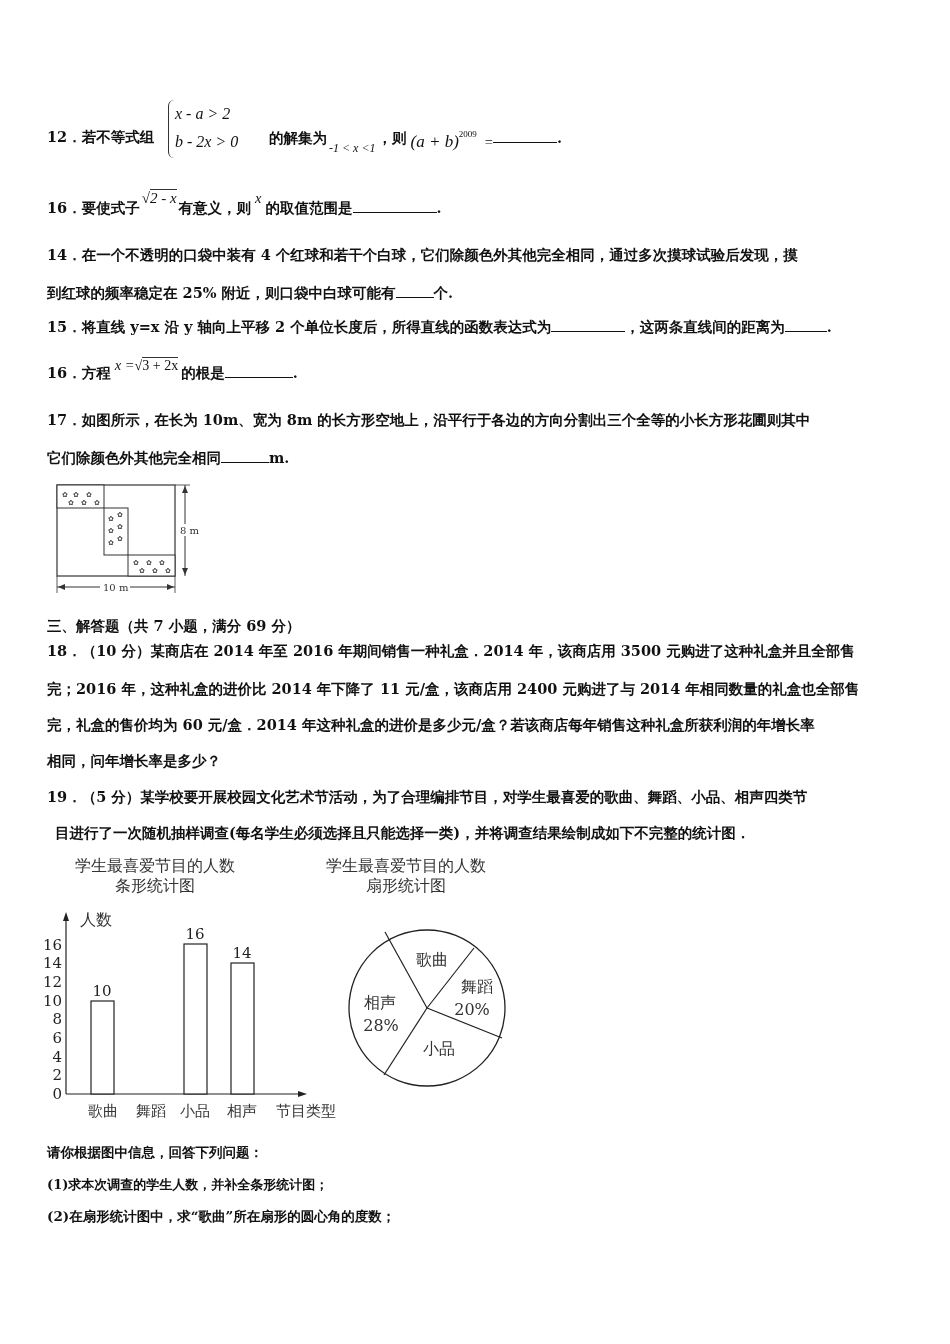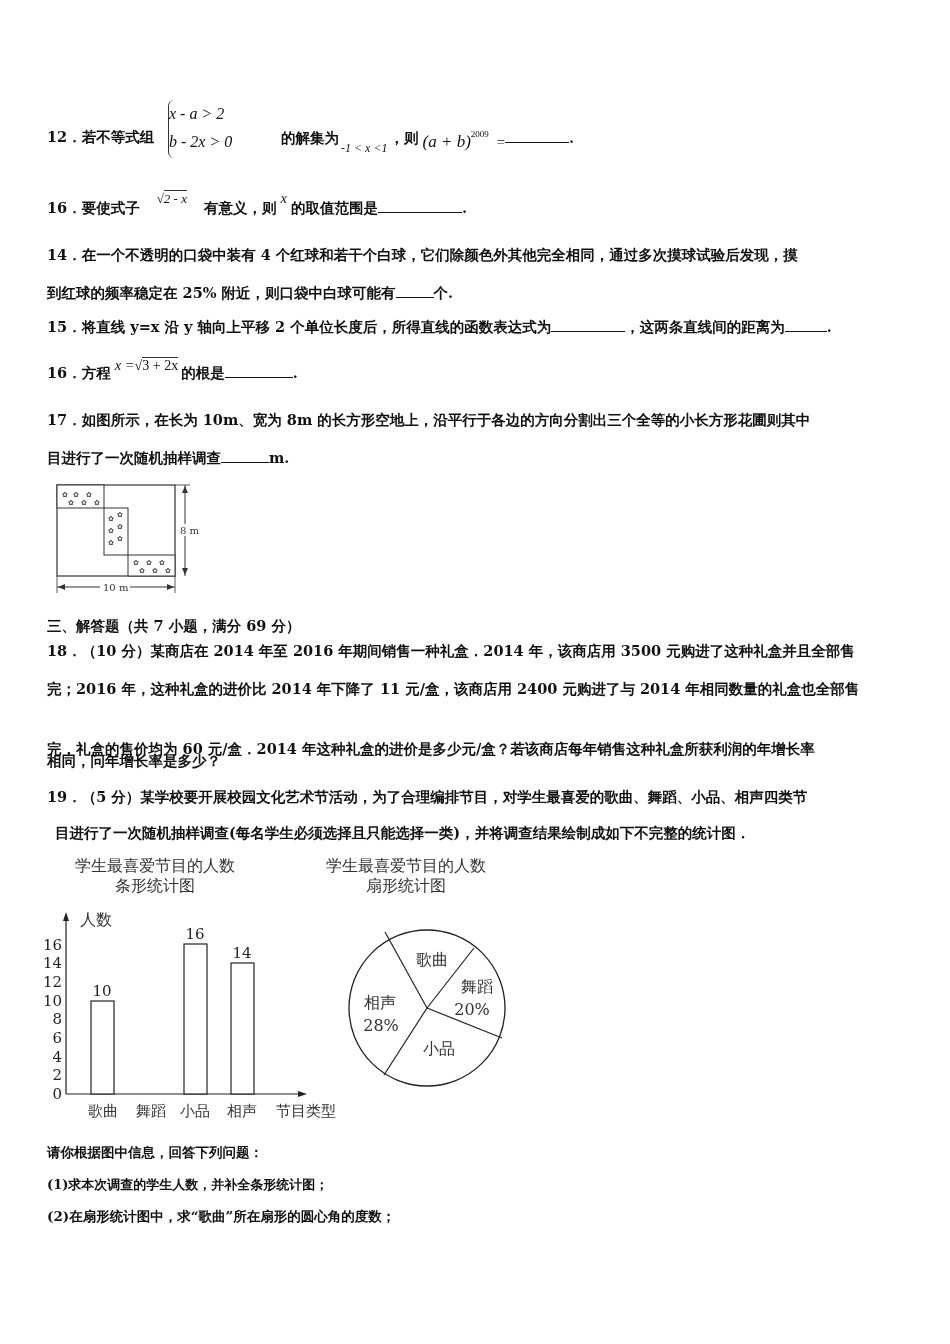--- a/index.html
+++ b/index.html
@@ -2,58 +2,58 @@
 <html><head>
 <meta charset="utf-8">
 <style>
   html, body { margin:0; padding:0; background:#fff; }
   body { width:950px; height:1344px; position:relative; overflow:hidden;
          font-family: "DejaVu Serif", "Liberation Serif", serif; color:#111; }
   .line { position:absolute; left:47px; font-size:14.5px; font-weight:bold; white-space:nowrap; }
   .math { font-family: "Liberation Serif", "DejaVu Serif", serif; font-weight:normal; font-style:italic; }
   .up { font-family:"Liberation Serif", serif; font-weight:normal; }
   .blank { display:inline-block; border-bottom:1.5px solid #111; height:12px; vertical-align:baseline; }
-  .sys { position:absolute; left:168px; top:100px; height:58px; border-left:1.5px solid #333; border-radius:6px 0 0 6px; padding-left:0; font-family:"Liberation Serif", serif; font-size:16px; font-style:italic; font-weight:normal; line-height:28px; }
+  .sys { position:absolute; left:168px; top:100px; height:58px; border-left:1.5px solid #333; border-radius:6px 0 0 6px; padding-left:6px; font-family:"Liberation Serif", serif; font-size:16px; font-style:italic; font-weight:normal; line-height:28px; }
   .abs { position:absolute; }
   svg text { font-family: "DejaVu Serif", "Liberation Serif", serif; }
 </style>
 </head>
 <body>
 
 <div class="line" style="top:128px;">
   <span>12．</span><span>若不等式组</span>
 </div>
 <div class="sys">
   <div>x - a &gt; 2</div>
   <div>b - 2x &gt; 0</div>
 </div>
-<div class="line" style="left:265px; top:128px;padding-left:16px;">
+<div class="line" style="left:253px; top:128px;padding-left:16px;">
   <span>的解集为</span><span class="math" style="font-size:12px; position:relative; top:9px; margin:0 2px;">-1 &lt; x &lt;1</span><span>，则</span><span class="math" style="font-size:17px; margin-left:4px; position:relative; top:4px;">(a + b)</span><sup class="up" style="font-size:9px;">2009</sup><span class="up" style="margin-left:8px; position:relative; top:4px;">=</span><span class="blank" style="width:64px;"></span><span>.</span>
 </div>
 
 <div class="line" style="top:199px;">
-  <span>16．</span><span>要使式子</span><span class="up" style="position:relative; top:-10px; margin:0 17px; font-size:13px;">√<span style="border-top:1px solid #333; font-style:italic;">2 - x</span></span><span>有意义，则</span><span class="math" style="position:relative; top:-10px; margin:0 4px;">x</span><span>的取值范围是</span><span class="blank" style="width:84px;"></span><span>.</span>
+  <span>16．</span><span>要使式子</span><span class="up" style="position:relative; top:-10px; margin:0 2px; font-size:15px;">√<span style="border-top:1px solid #333; font-style:italic;">2 - x</span></span><span>有意义，则</span><span class="math" style="position:relative; top:-10px; margin:0 4px;">x</span><span>的取值范围是</span><span class="blank" style="width:84px;"></span><span>.</span>
 </div>
 
 <div class="line" style="top:246px;">14．在一个不透明的口袋中装有 4 个红球和若干个白球，它们除颜色外其他完全相同，通过多次摸球试验后发现，摸</div>
 <div class="line" style="top:284px;">
   <span>到红球的频率稳定在 25% 附近，则口袋中白球可能有</span><span class="blank" style="width:38px;"></span><span>个.</span>
 </div>
 
 <div class="line" style="top:318px;">
   <span>15．将直线 y=x 沿 y 轴向上平移 2 个单位长度后，所得直线的函数表达式为</span><span class="blank" style="width:74px;"></span><span>，这两条直线间的距离为</span><span class="blank" style="width:42px;"></span><span>.</span>
 </div>
 
 <div class="line" style="top:364px;">
   <span>16．方程</span><span class="math" style="position:relative; top:-8px; margin-left:4px;">x =</span><span class="up" style="position:relative; top:-8px; font-size:14px; margin-right:3px;">√<span style="border-top:1px solid #333;">3 + 2x</span></span><span>的根是</span><span class="blank" style="width:68px;"></span><span>.</span>
 </div>
 
 <div class="line" style="top:411px;">17．如图所示，在长为 10m、宽为 8m 的长方形空地上，沿平行于各边的方向分割出三个全等的小长方形花圃则其中</div>
 <div class="line" style="top:449px;">
-  <span>目进行了一次随机抽样调查</span><span class="blank" style="width:48px;"></span><span>m.</span>
+  <span>它们除颜色外其他完全相同</span><span class="blank" style="width:48px;"></span><span>m.</span>
 </div>
 
 <svg class="abs" style="left:40px; top:475px;" width="180" height="125" viewBox="0 0 180 125">
   <rect x="17" y="10" width="118" height="91" fill="none" stroke="#333" stroke-width="1.2"></rect>
   <rect x="17" y="10" width="47" height="23" fill="#fff" stroke="#333" stroke-width="1"></rect>
   <rect x="64" y="33" width="24" height="47" fill="#fff" stroke="#333" stroke-width="1"></rect>
   <rect x="88" y="80" width="47" height="21" fill="#fff" stroke="#333" stroke-width="1"></rect>
   <g fill="#444" font-size="7">
     <text x="22" y="22">✿</text>
       <text x="33" y="22">✿</text>
@@ -86,21 +86,21 @@
   <polygon points="18,112 25,109 25,115" fill="#333"></polygon>
   <polygon points="134,112 127,109 127,115" fill="#333"></polygon>
   <rect x="60" y="105" width="30" height="14" fill="#fff"></rect>
   <text x="63" y="116" font-size="10" fill="#333">10 m</text>
 </svg>
 
 <div class="line" style="top:617px;">三、解答题（共 7 小题，满分 69 分）</div>
 
 <div class="line" style="top:642px;">18．（10 分）某商店在 2014 年至 2016 年期间销售一种礼盒．2014 年，该商店用 3500 元购进了这种礼盒并且全部售</div>
 <div class="line" style="top:680px;">完；2016 年，这种礼盒的进价比 2014 年下降了 11 元/盒，该商店用 2400 元购进了与 2014 年相同数量的礼盒也全部售</div>
-<div class="line" style="top:740px;text-align:center;">完，礼盒的售价均为 60 元/盒．2014 年这种礼盒的进价是多少元/盒？若该商店每年销售这种礼盒所获利润的年增长率</div>
+<div class="line" style="top:716px;text-align:center;">完，礼盒的售价均为 60 元/盒．2014 年这种礼盒的进价是多少元/盒？若该商店每年销售这种礼盒所获利润的年增长率</div>
 <div class="line" style="top:752px;">相同，问年增长率是多少？</div>
 
 <div class="line" style="top:788px;text-align:right;">19．（5 分）某学校要开展校园文化艺术节活动，为了合理编排节目，对学生最喜爱的歌曲、舞蹈、小品、相声四类节</div>
 <div class="line" style="top:824px;margin-left:8px;">目进行了一次随机抽样调查(每名学生必须选择且只能选择一类)，并将调查结果绘制成如下不完整的统计图．</div>
 
 <svg class="abs" style="left:40px; top:845px;" width="310" height="280" viewBox="0 0 310 280">
   <text x="115" y="26" font-size="16" text-anchor="middle" fill="#333">学生最喜爱节目的人数</text>
   <text x="115" y="46" font-size="16" text-anchor="middle" fill="#333">条形统计图</text>
 
   <line x1="26" y1="249" x2="26" y2="72" stroke="#222" stroke-width="1.2"></line>

